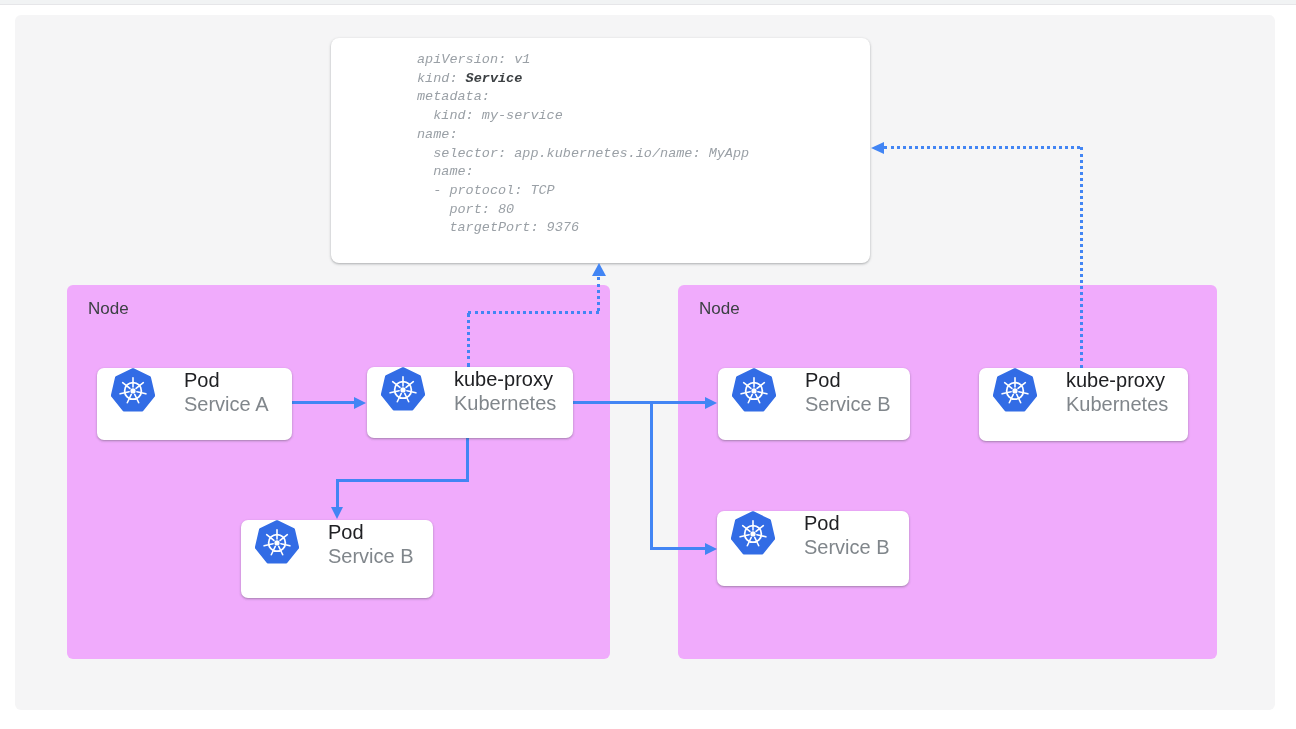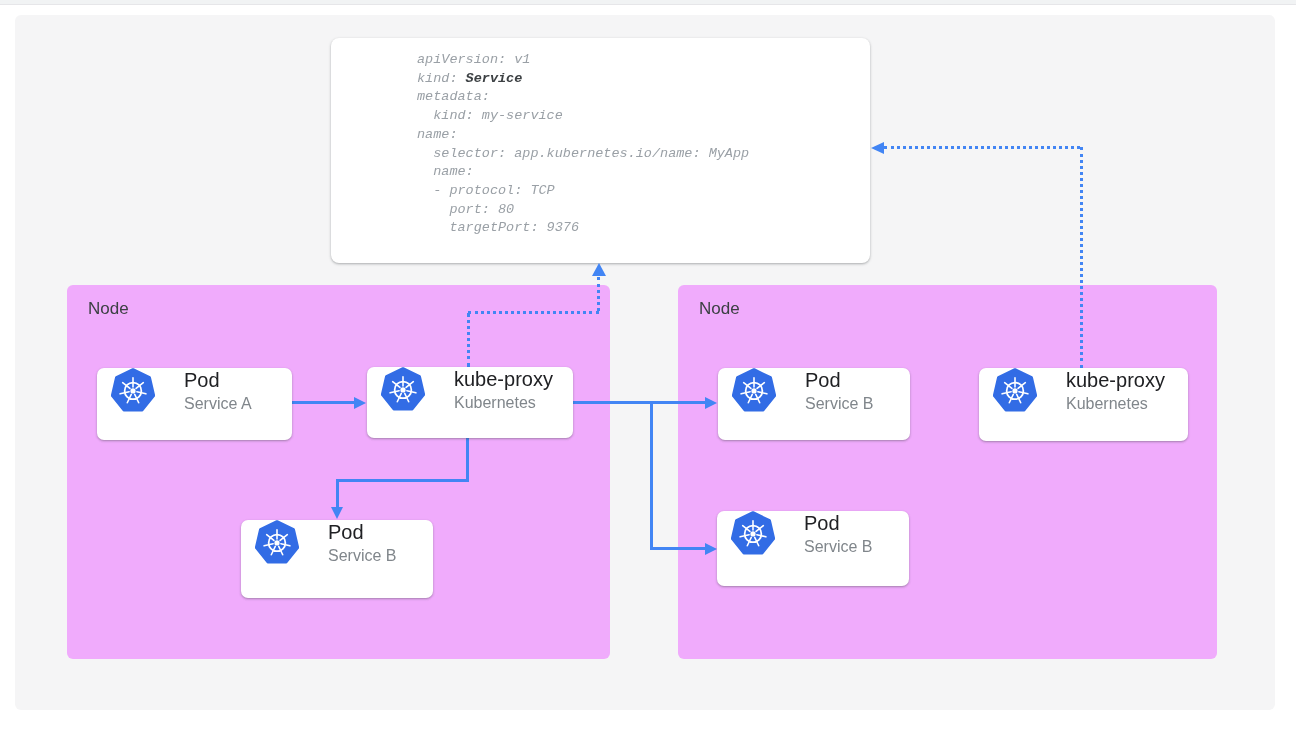--- a/index.html
+++ b/index.html
@@ -13,21 +13,21 @@
   .node-right{left:678px;top:285px;width:539px;height:374px;}
   .node-label{position:absolute;left:21px;top:12px;font-size:17px;line-height:24px;color:#3c4043;}
 
   
   .card{position:absolute;background:#ffffff;border-radius:7px;
         box-shadow:0 1px 2px rgba(60,64,67,.30),0 1px 3px rgba(60,64,67,.15);
         display:flex;padding-left:14px;box-sizing:border-box;}
   .card .k8s{width:44px;height:44px;flex:0 0 44px;}
   .card .txt{margin-left:29px;}
   .card .title{font-size:20px;line-height:25px;color:#202124;}
-  .card .subtitle{font-size:16px;line-height:22px;color:#80868b;}
+  .card .subtitle{font-size:20px;line-height:22px;color:#80868b;}
 
   .card-pod-a{left:97px;top:368px;width:195px;height:72px;}
   .card-kp-left{left:367px;top:367px;width:206px;height:71px;}
   .card-pod-b-left{left:241px;top:520px;width:192px;height:78px;}
   .card-pod-b-rt{left:718px;top:368px;width:192px;height:72px;}
   .card-kp-right{left:979px;top:368px;width:209px;height:73px;}
   .card-pod-b-rb{left:717px;top:511px;width:192px;height:75px;}
 
   
   .yaml-card{position:absolute;left:331px;top:38px;width:539px;height:225px;background:#fff;border-radius:8px;

